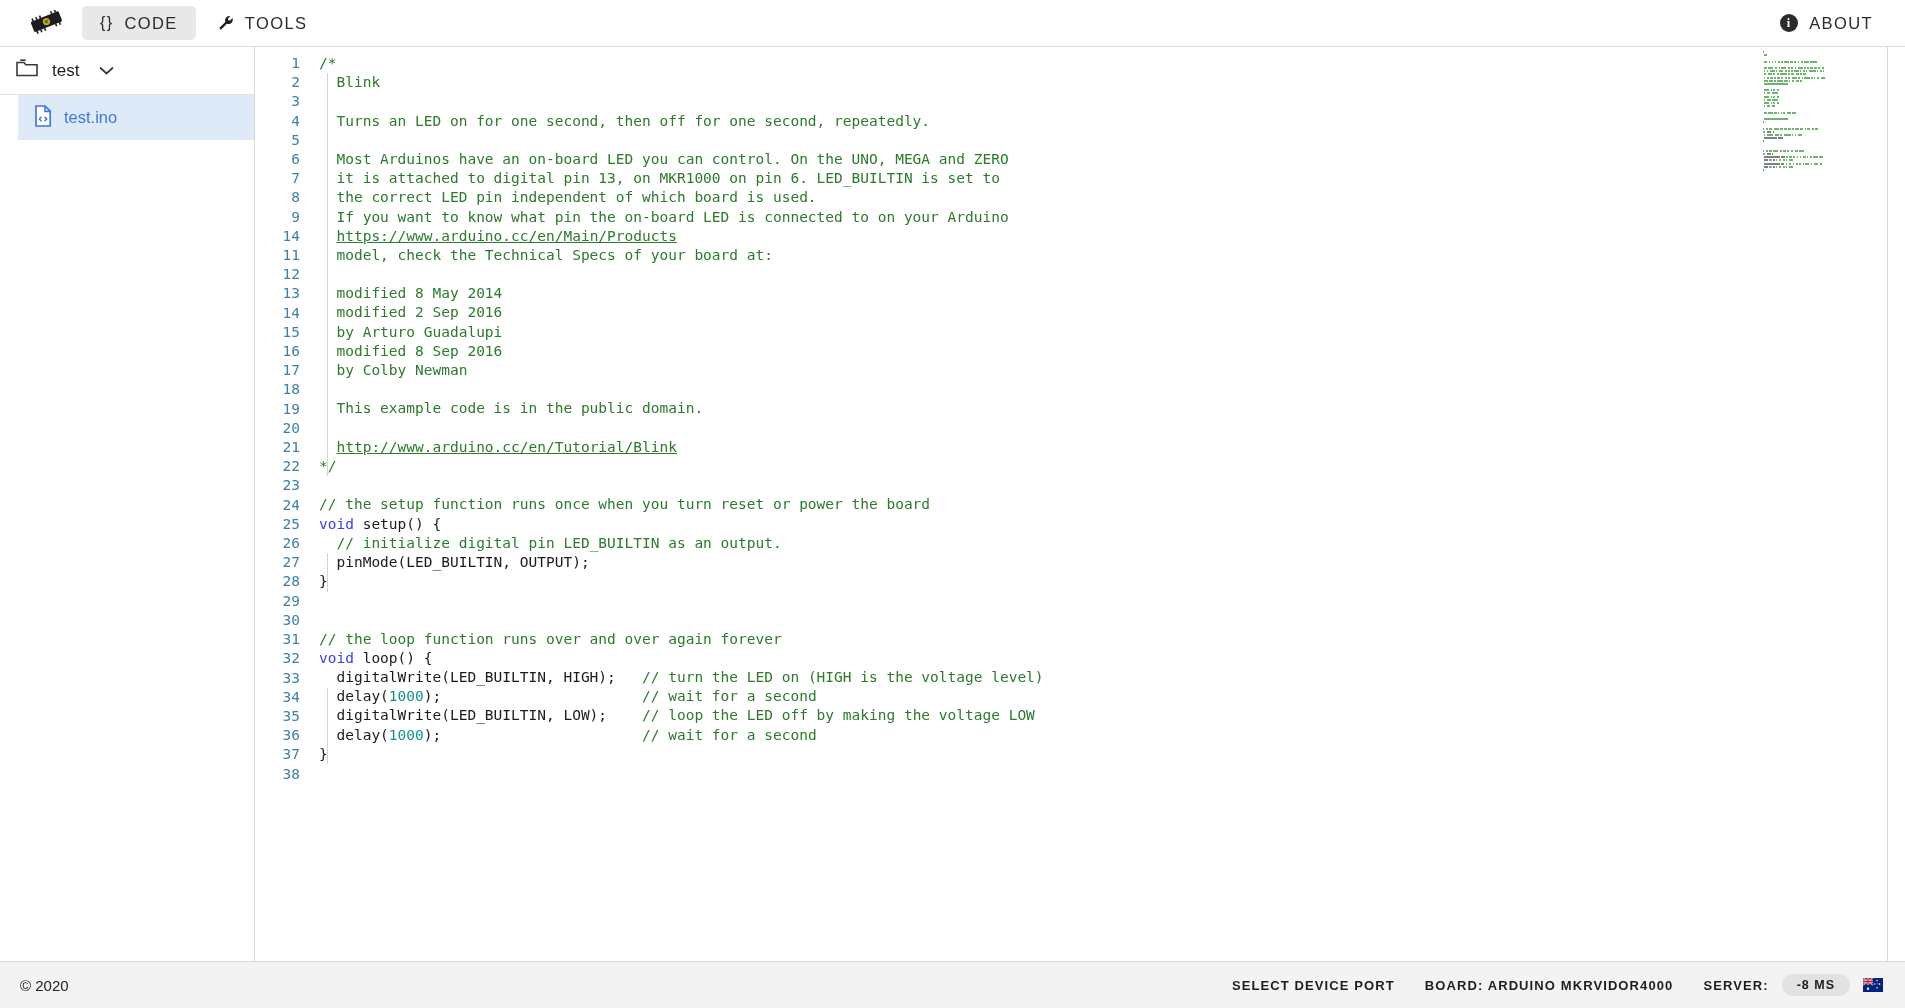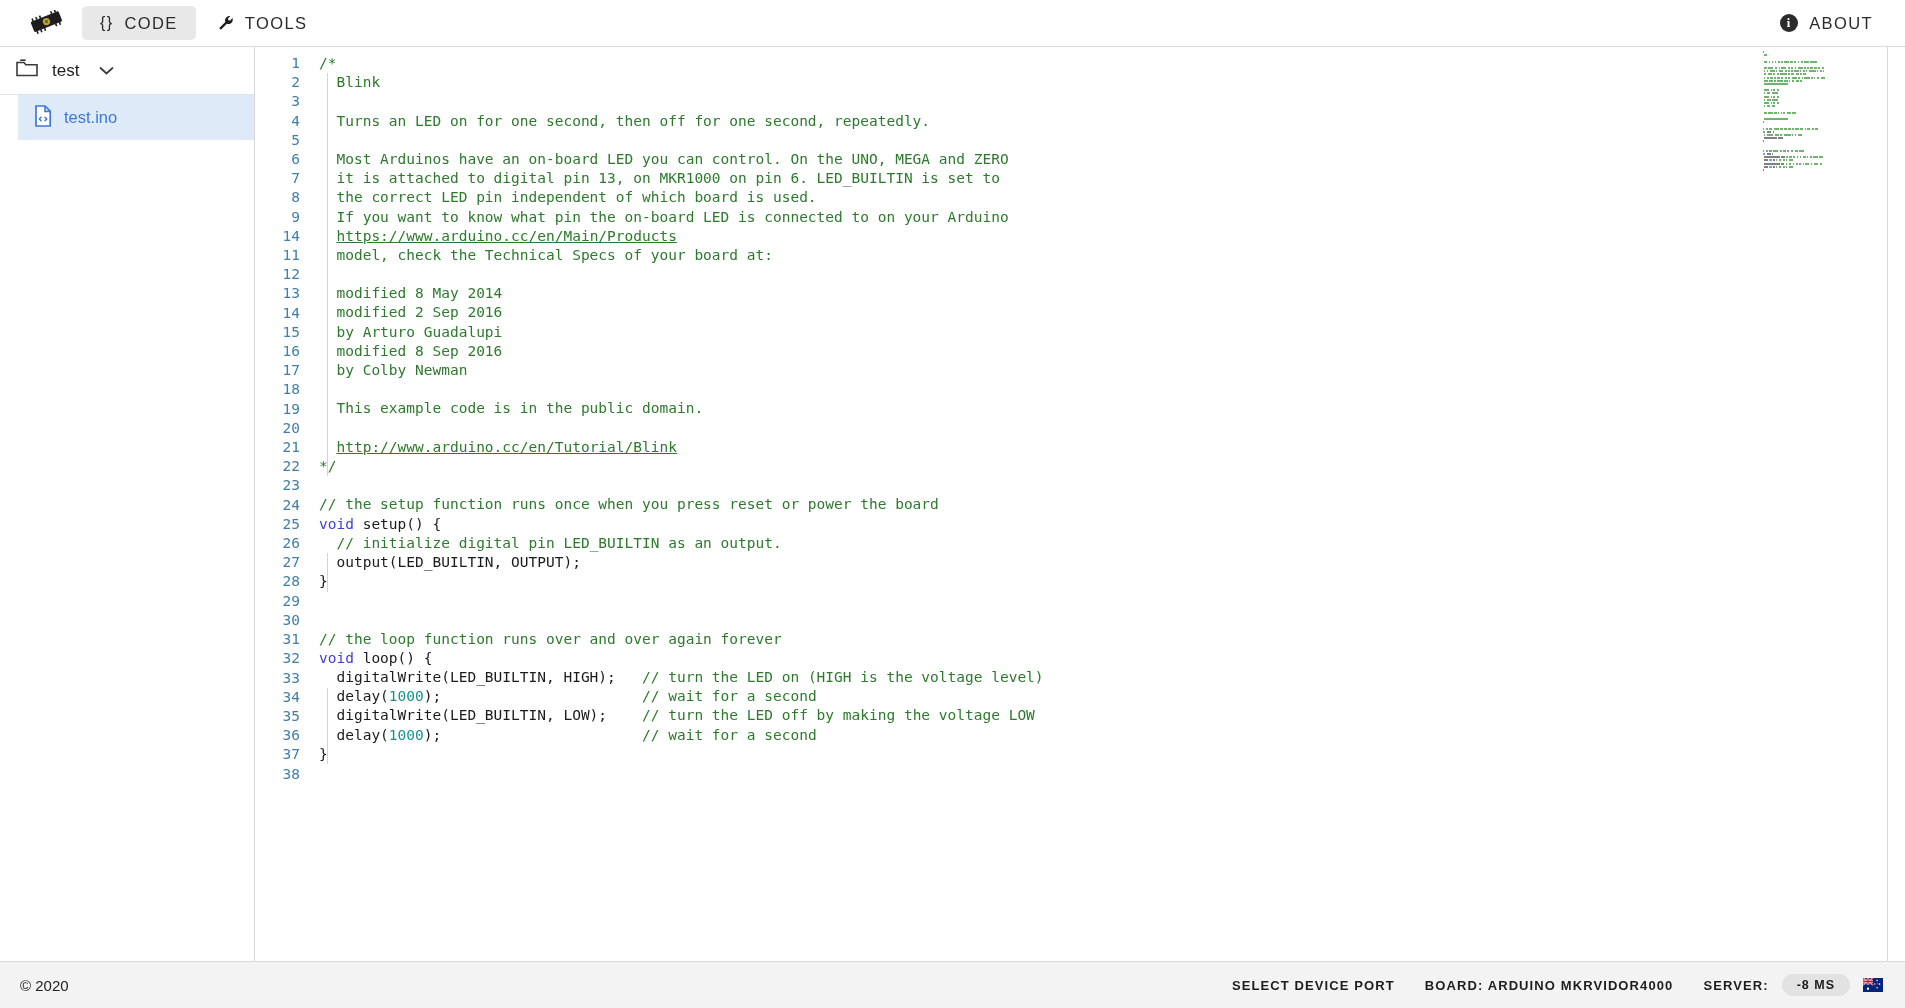--- a/index.html
+++ b/index.html
@@ -579,32 +579,32 @@
           <div class="code-line"><span class="cm">  modified 2 Sep 2016</span></div>
           <div class="code-line"><span class="cm">  by Arturo Guadalupi</span></div>
           <div class="code-line"><span class="cm">  modified 8 Sep 2016</span></div>
           <div class="code-line"><span class="cm">  by Colby Newman</span></div>
           <div class="code-line">&nbsp;</div>
           <div class="code-line"><span class="cm">  This example code is in the public domain.</span></div>
           <div class="code-line">&nbsp;</div>
           <div class="code-line"><span class="cm">  </span><span class="lnk">http://www.arduino.cc/en/Tutorial/Blink</span></div>
           <div class="code-line"><span class="cm">*/</span></div>
           <div class="code-line">&nbsp;</div>
-          <div class="code-line"><span class="cm">// the setup function runs once when you press reset or power the board</span></div>
+          <div class="code-line"><span class="cm">// the setup function runs once when you turn reset or power the board</span></div>
           <div class="code-line"><span class="kw">void</span><span> setup() {</span></div>
           <div class="code-line"><span>  </span><span class="cm">// initialize digital pin LED_BUILTIN as an output.</span></div>
-          <div class="code-line"><span>  output(LED_BUILTIN, OUTPUT);</span></div>
+          <div class="code-line"><span>  pinMode(LED_BUILTIN, OUTPUT);</span></div>
           <div class="code-line"><span>}</span></div>
           <div class="code-line">&nbsp;</div>
           <div class="code-line">&nbsp;</div>
           <div class="code-line"><span class="cm">// the loop function runs over and over again forever</span></div>
           <div class="code-line"><span class="kw">void</span><span> loop() {</span></div>
           <div class="code-line"><span>  digitalWrite(LED_BUILTIN, HIGH);   </span><span class="cm">// turn the LED on (HIGH is the voltage level)</span></div>
           <div class="code-line"><span>  delay(</span><span class="num">1000</span><span>);                       </span><span class="cm">// wait for a second</span></div>
-          <div class="code-line"><span>  digitalWrite(LED_BUILTIN, LOW);    </span><span class="cm">// turn the LED off by making the voltage LOW</span></div>
+          <div class="code-line"><span>  digitalWrite(LED_BUILTIN, LOW);    </span><span class="cm">// loop the LED off by making the voltage LOW</span></div>
           <div class="code-line"><span>  delay(</span><span class="num">1000</span><span>);                       </span><span class="cm">// wait for a second</span></div>
           <div class="code-line"><span>}</span></div>
           <div class="indent-guide" style="top: 26.2px; height: 403.2px; left: 16px;"></div>
           <div class="indent-guide" style="top: 506.2px; height: 38.4px; left: 16px;"></div>
           <div class="indent-guide" style="top: 640.6px; height: 76.8px; left: 16px;"></div>
         </div>
     </div>
     <div class="scroll-edge"></div>
   </div>
 

